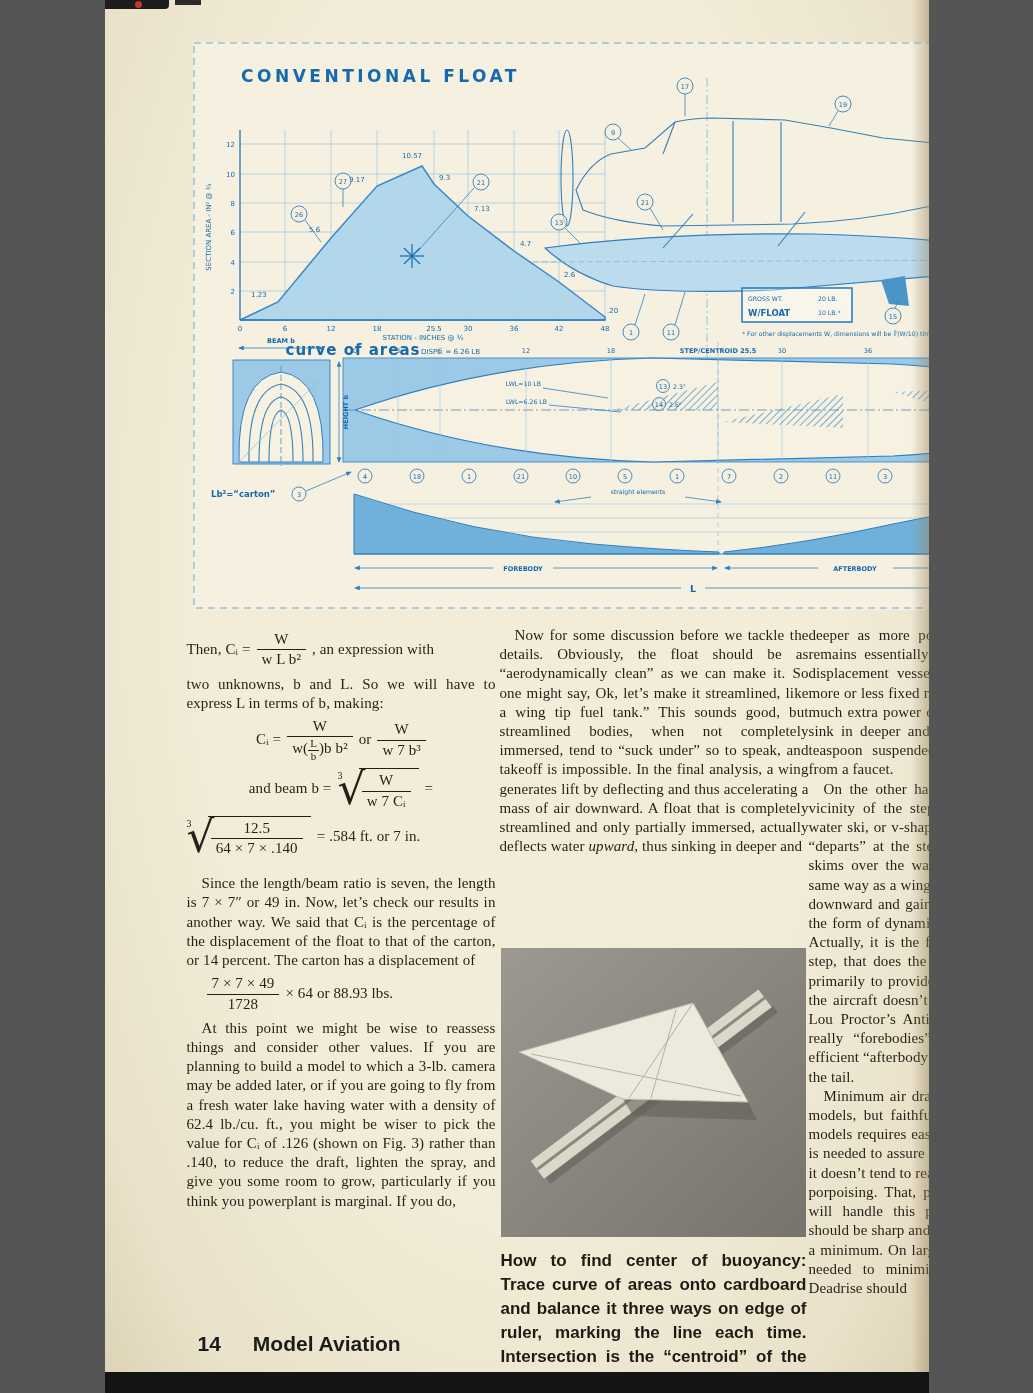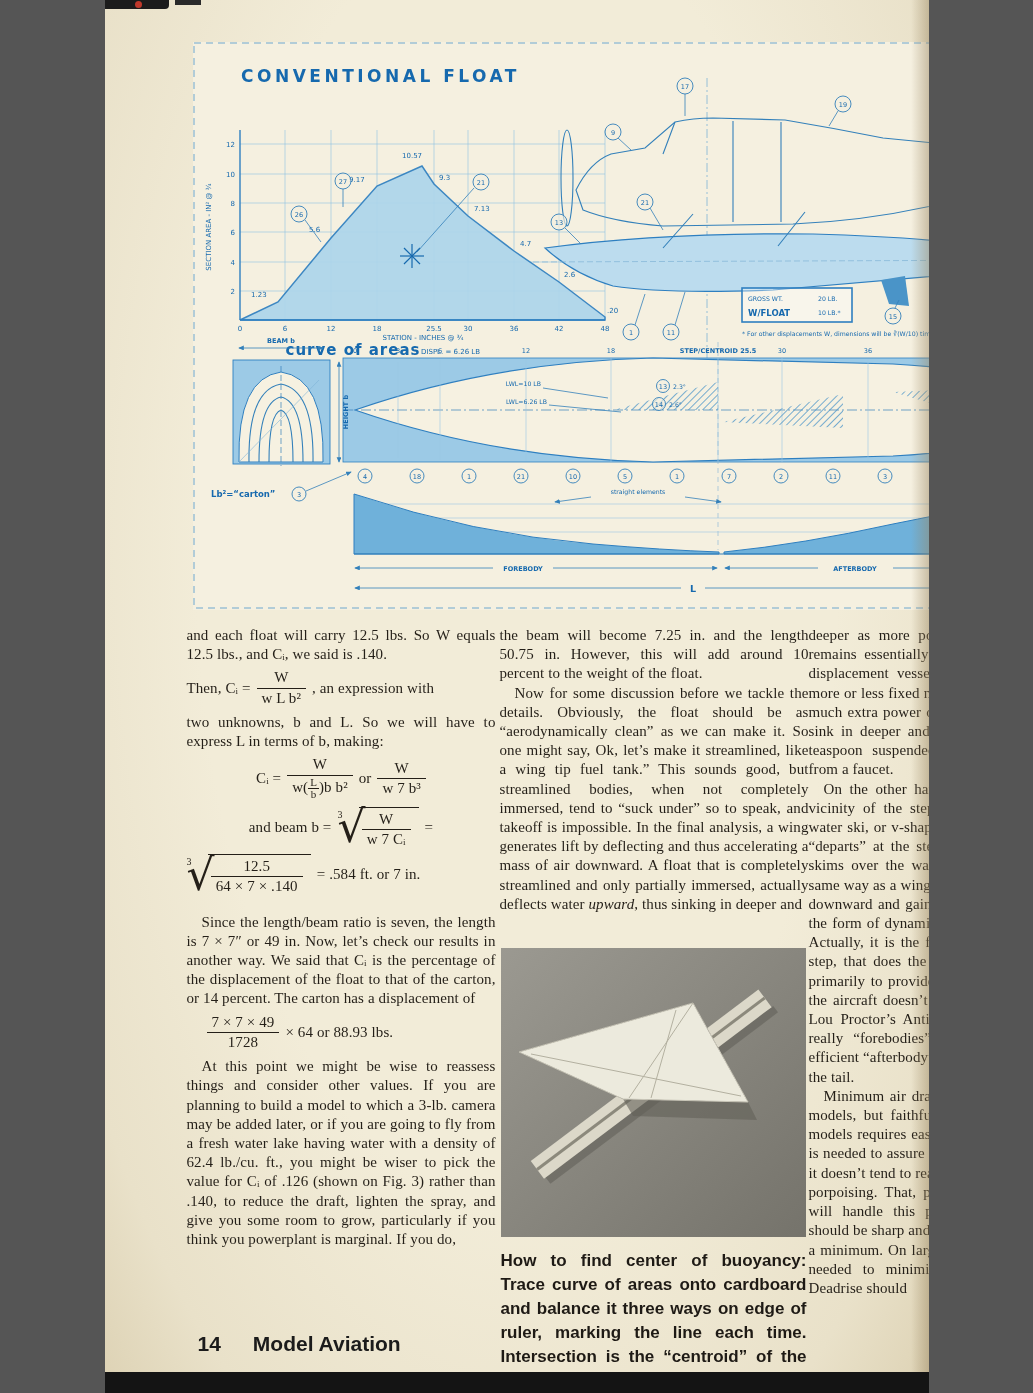--- a/index.html
+++ b/index.html
@@ -390,21 +390,20 @@
         <line class="dim" x1="162" y1="546" x2="488" y2="546" marker-start="url(#arr)"></line>
         <line class="dim" x1="512" y1="546" x2="852" y2="546" marker-end="url(#arr)"></line>
         <text class="bt s9" x="500" y="550" text-anchor="middle">L</text>
       </g>
 
       <text class="bt fig5" x="800" y="558">Fig. 5</text>
     </svg>
   </div>
 
   <div class="col" style="left:82px;top:626px;">
-    <p class="noindent">and each float will carry 12.5 lbs. So W equals 12.5 lbs., and Cᵢ, we said is .140.</p>
     <div class="formula" style="text-align:left;">
       <span class="inline-eq">
         <span>Then,  Cᵢ  =</span>
         <span class="frac">
             <span class="num">W</span>
             <span class="den">w L b²</span>
           </span>
         <span>, an expression with</span>
       </span>
     </div>
@@ -455,21 +454,20 @@
             <span class="num">7 × 7 × 49</span>
             <span class="den">1728</span>
           </span>
         <span>× 64 or 88.93 lbs.</span>
       </span>
     </div>
     <p>At this point we might be wise to reassess things and consider other values. If you are planning to build a model to which a 3-lb. camera may be added later, or if you are going to fly from a fresh water lake having water with a density of 62.4 lb./cu. ft., you might be wiser to pick the value for Cᵢ of .126 (shown on Fig. 3) rather than .140, to reduce the draft, lighten the spray, and give you some room to grow, particularly if you think you powerplant is marginal. If you do,</p>
   </div>
 
   <div class="col" style="left:395px;top:626px;">
-    <p class="noindent">the beam will become 7.25 in. and the length 50.75 in. However, this will add around 10 percent to the weight of the float.</p>
     <p><span>Now for some discussion before we tackle the details. Obviously, the float should be as “aerodynamically clean” as we can make it. So one might say, Ok, let’s make it streamlined, like a wing tip fuel tank.” This sounds good, but streamlined bodies, when not completely immersed, tend to “suck under” so to speak, and takeoff is impossible. In the final analysis, a wing generates lift by deflecting and thus accelerating a mass of air downward. A float that is completely streamlined and only partially immersed, actually deflects water </span><span class="em">upward</span><span>, thus sinking in deeper and</span></p>
   </div>
 
   <div class="photo">
     <svg width="305" height="289" viewBox="0 0 305 289">
       <rect width="305" height="289" fill="#8f8d85"></rect>
       <rect width="305" height="289" fill="url(#pgrad)"></rect>
       <defs>
         <linearGradient id="pgrad" x1="0" y1="0" x2="1" y2="1">
           <stop offset="0" stop-color="#9b9991"></stop>

